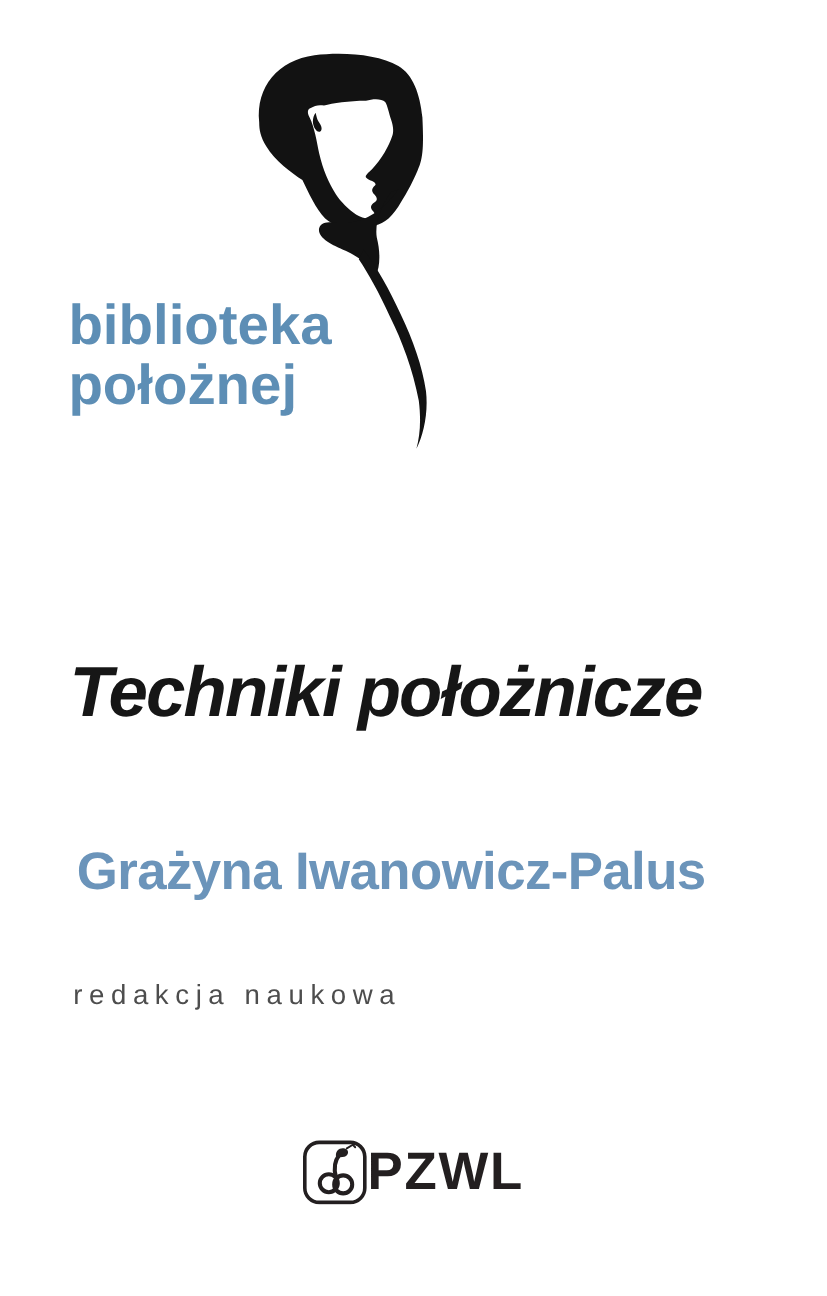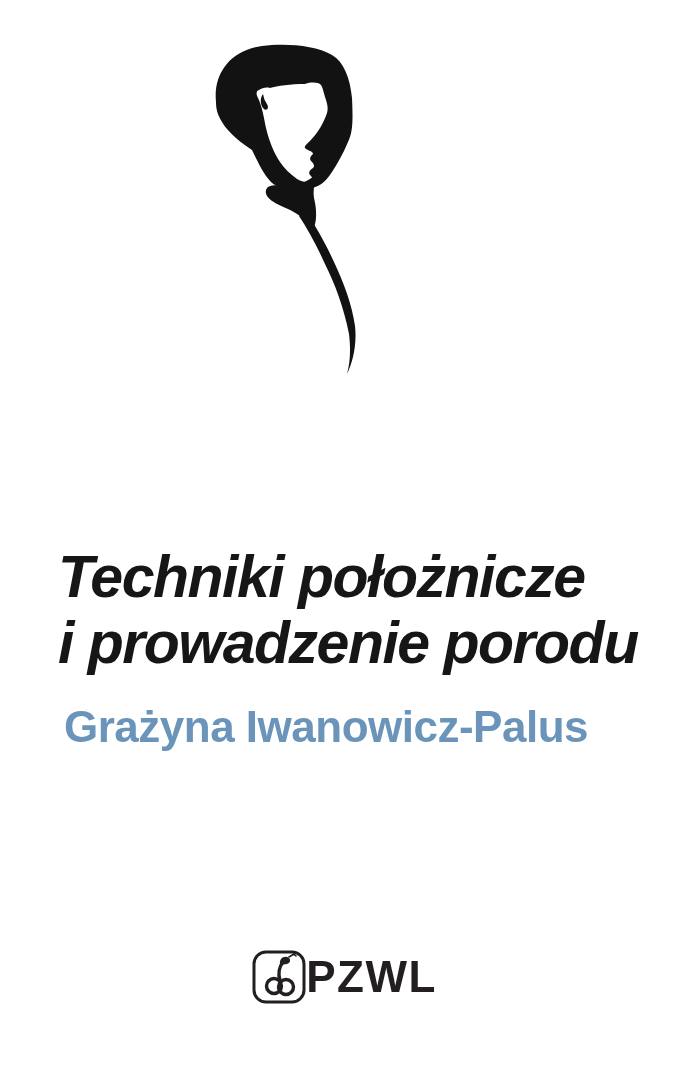--- a/index.html
+++ b/index.html
@@ -130,30 +130,34 @@
 
     <path fill="#121212" d="M98,166
       C107,178 118,196 129,220
       C139,241 147,263 150,284
       C152,302 148,320 142,332
       C145,321 146,308 144,292
       C139,266 130,242 120,222
       C111,202 102,186 94,174 Z"></path>
   </svg>
 
+  <div class="series">
+    <span class="line">biblioteka</span>
+    <span class="line">położnej</span>
+  </div>
 
   <h1 class="title" style="margin:0">
     <span class="line">Techniki położnicze</span>
-    <span class="line">i prowadzenie porodu</span>
   </h1>
 
   <div class="authors">
     <span class="line">Grażyna Iwanowicz-Palus</span>
   </div>
 
+  <div class="edition-note">redakcja naukowa</div>
 
   <div class="publisher">
     <svg class="publisher-mark" viewBox="0 0 54 54" xmlns="http://www.w3.org/2000/svg" aria-hidden="true">
       <rect x="2" y="2" width="50" height="50" rx="12" ry="12" fill="none" stroke="#231f20" stroke-width="3"></rect>
       <circle cx="22" cy="36" r="7.5" fill="none" stroke="#231f20" stroke-width="3.4"></circle>
       <circle cx="34" cy="37" r="7.5" fill="none" stroke="#231f20" stroke-width="3.4"></circle>
       <path d="M28,31 C26,24 27,17 31,12" fill="none" stroke="#231f20" stroke-width="3.4" stroke-linecap="round"></path>
       <path d="M28,14 C27,8 33,5 37,8 C39,10 38,13 35,14 C33,14.5 30,14.5 28,14 Z" fill="#231f20"></path>
       <path d="M37,7 L42,4 M42,4 L44,6 M42,4 L43,2" fill="none" stroke="#231f20" stroke-width="1.6" stroke-linecap="round"></path>
     </svg>

